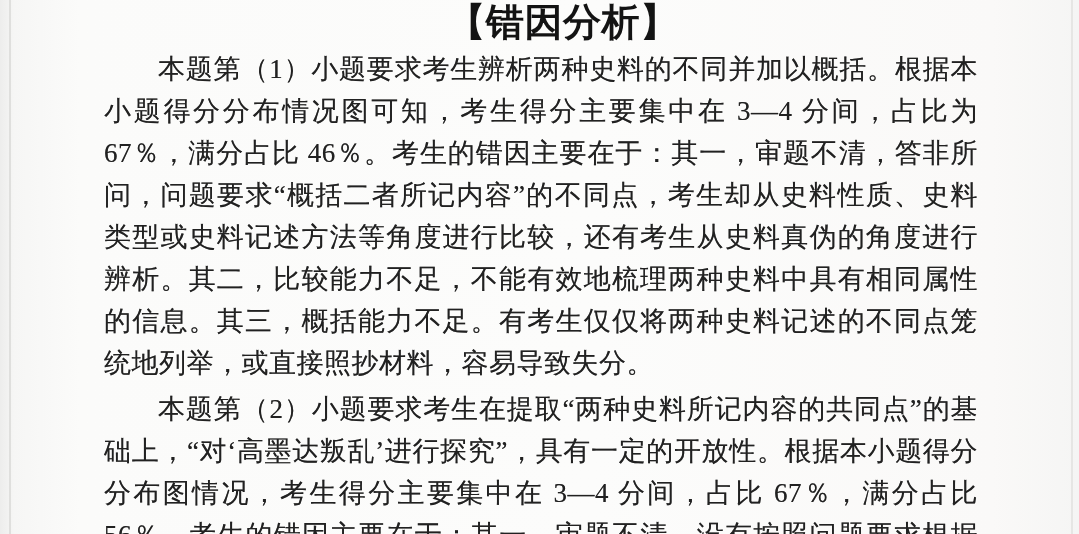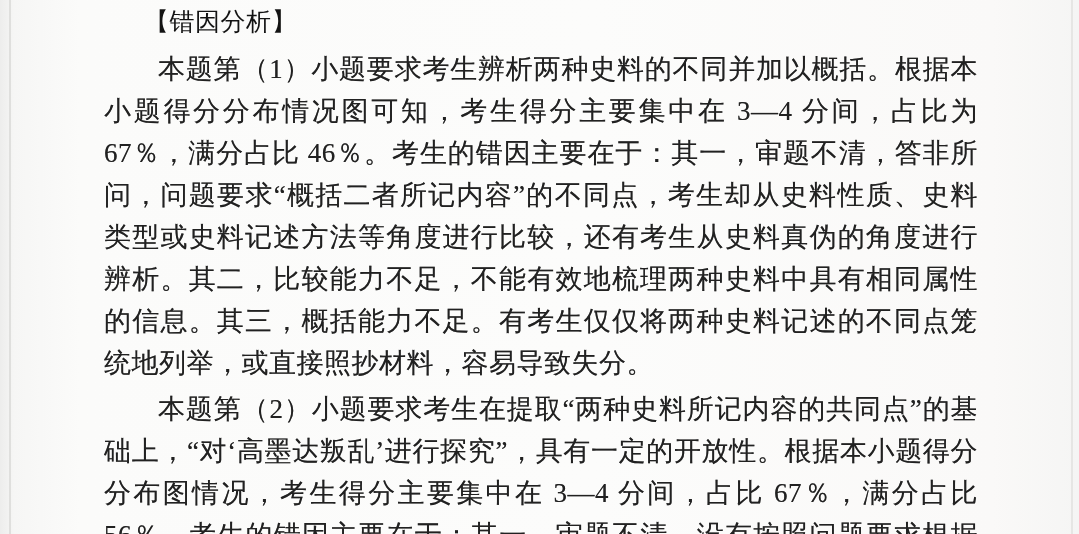--- a/index.html
+++ b/index.html
@@ -42,25 +42,26 @@
   }
   .content {
     position: absolute;
     left: 100px;
     top: 0;
     width: 882px;
   }
   .section-title {
     margin: 0 0 0 44px;
     padding: 0;
-    font-size: 25px;
+    font-size: 38px;
     line-height: 44px;
-    font-weight: 400;
+    font-weight: 700;
     color: #131313;
     letter-spacing: 0.5px;
+    text-align: center;
   }
   .para {
     margin: 4px;
     padding: 0;
     text-indent: 2em;
     font-size: 27px;
     line-height: 42px;
     text-align: justify;
     color: #212121;
     letter-spacing: 0.5px;

